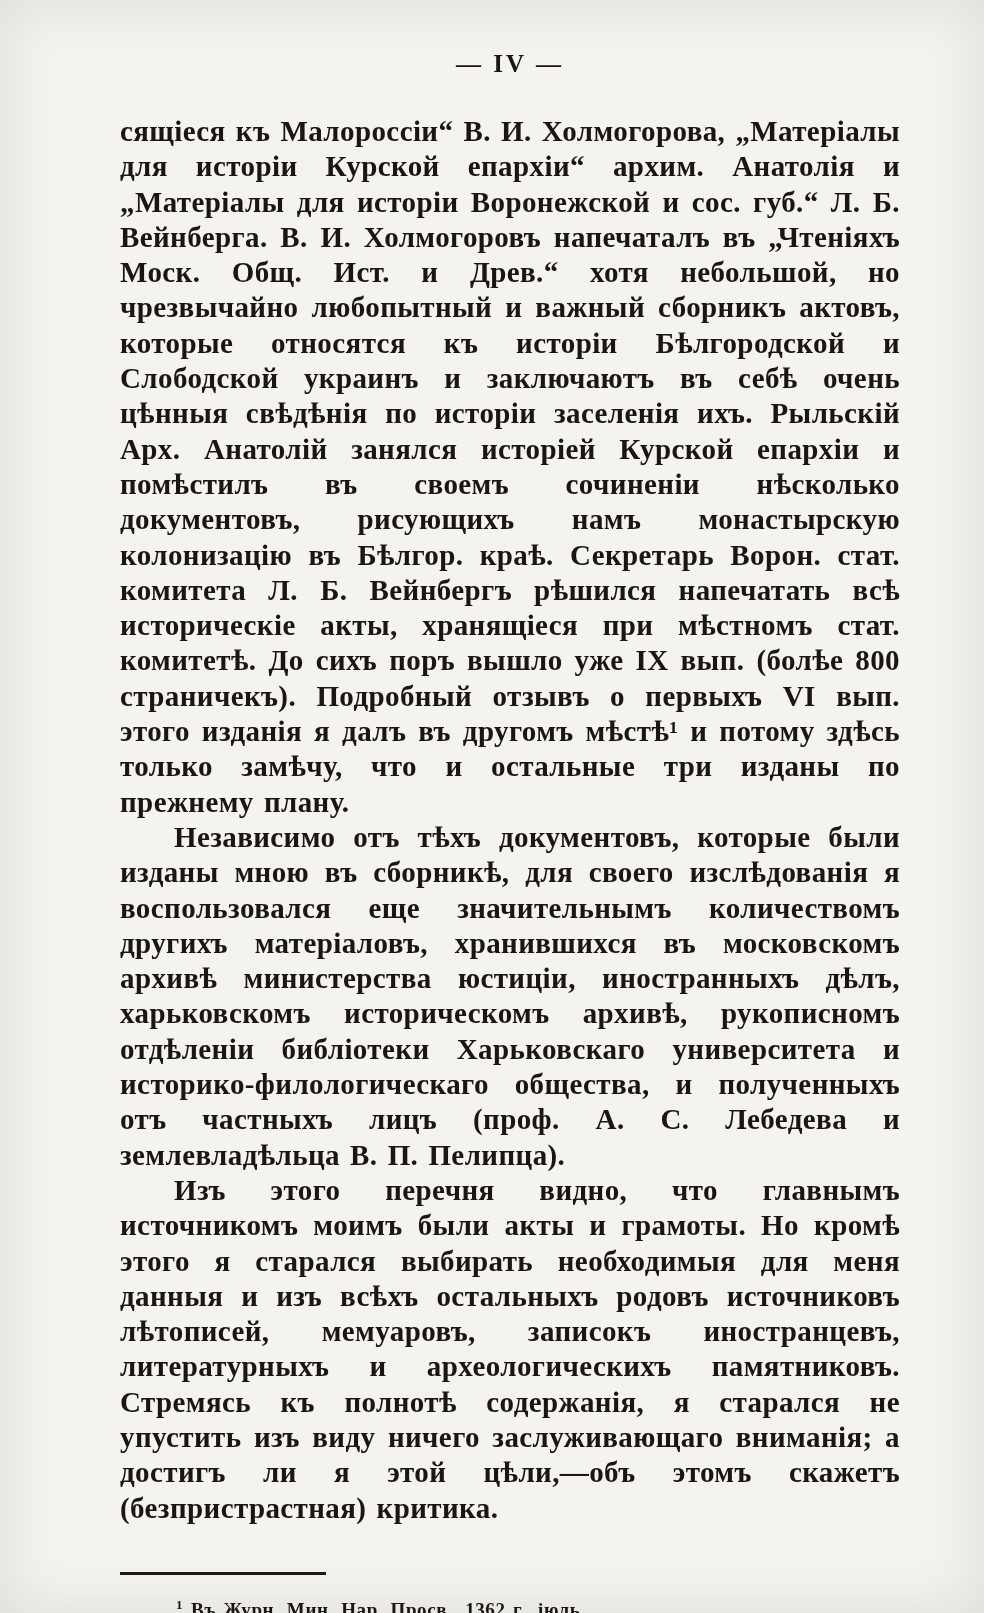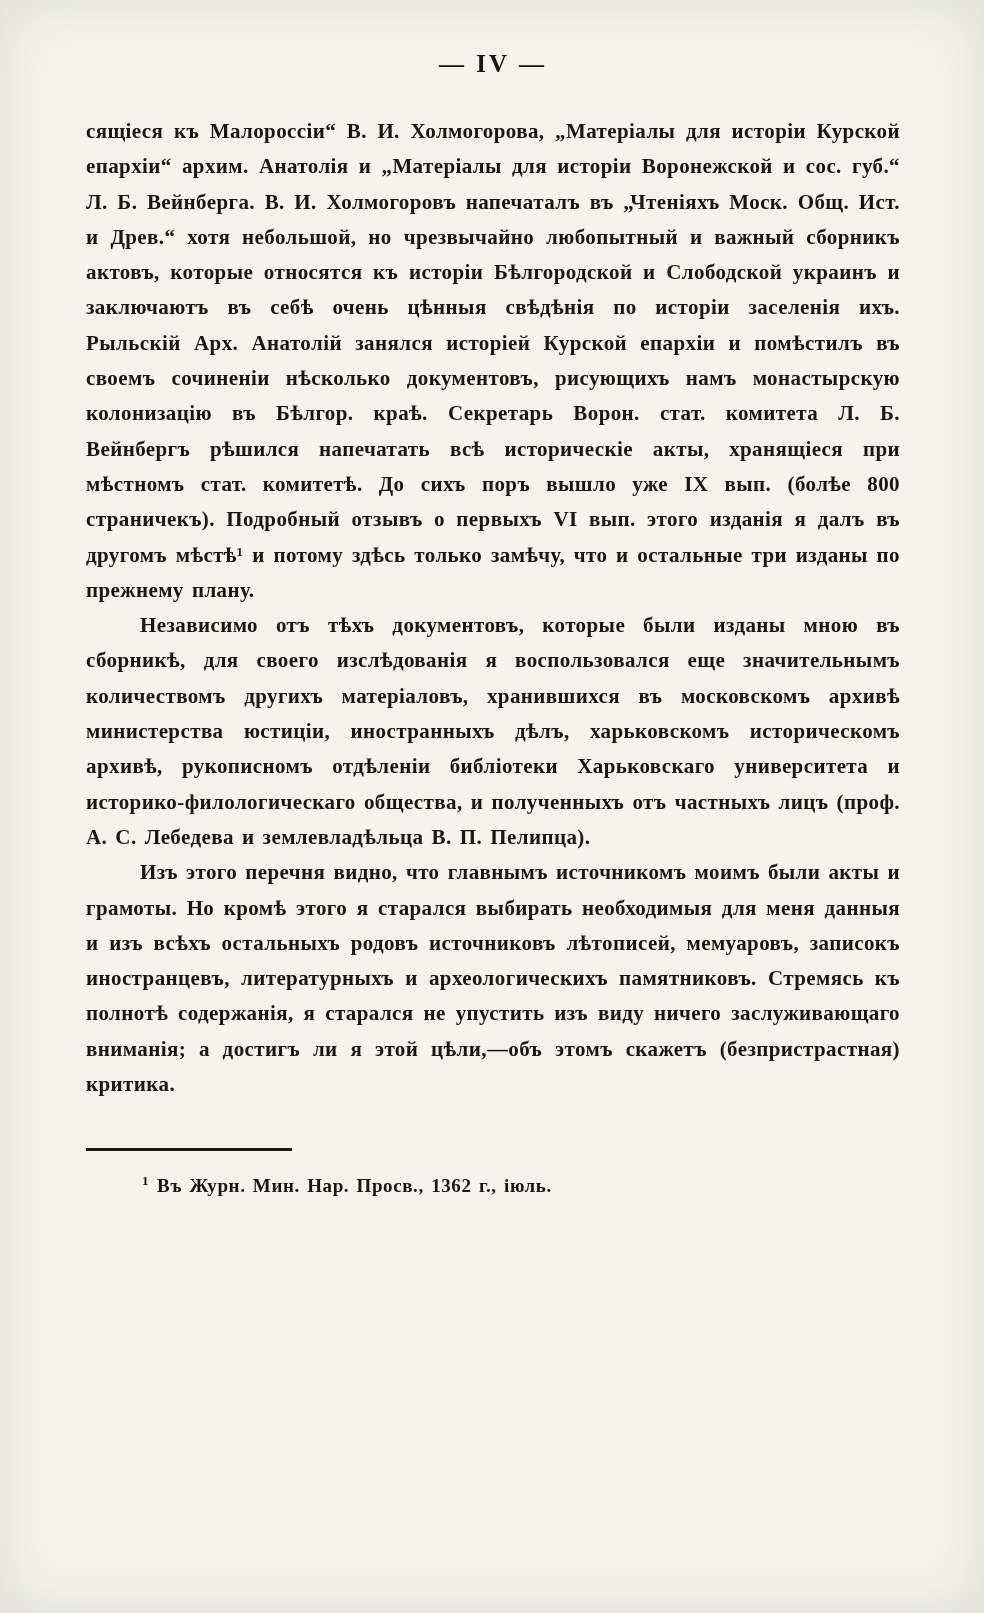--- a/index.html
+++ b/index.html
@@ -8,36 +8,36 @@
     padding: 0;
     background: #e6e4df;
   }
   .page {
     position: relative;
     width: 984px;
     height: 1613px;
     margin: 0 auto;
     background: #f4f3ee;
     box-sizing: border-box;
-    padding: 50px 84px 0 86px;
+    padding: 50px 84px 0 120px;
     font-family: "Liberation Serif", "DejaVu Serif", serif;
     color: #191613;
     overflow: hidden;
     box-shadow: inset 0 0 60px rgba(120,115,105,0.18);
   }
   .page-number {
     text-align: center;
     font-size: 25px;
     font-weight: bold;
     letter-spacing: 3px;
     margin: 0 0 36px 0;
   }
   .body-text p {
     margin: 0;
-    font-size: 21px;
+    font-size: 29px;
     line-height: 35.3px;
     font-weight: bold;
     text-align: justify;
     letter-spacing: 0.4px;
     word-spacing: 2.5px;
   }
   .body-text p.indent {
     text-indent: 54px;
   }
   .footnote-rule {

